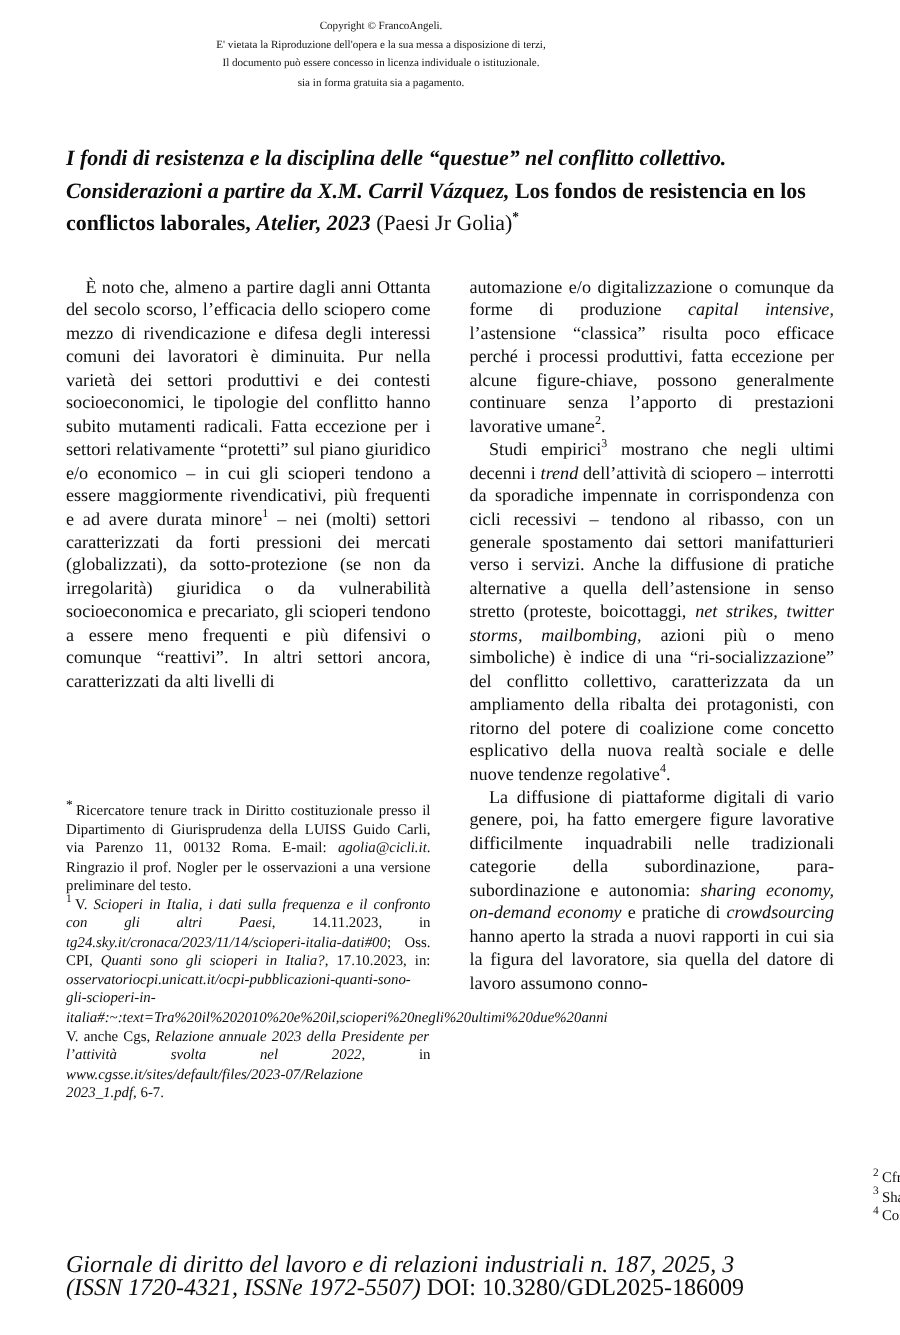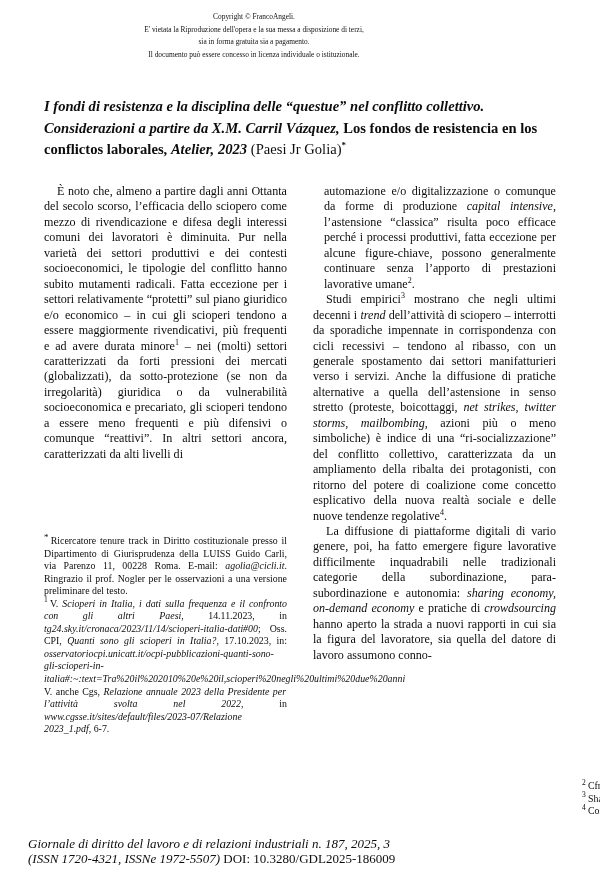--- a/index.html
+++ b/index.html
@@ -78,21 +78,21 @@
     font-size: 12.1px;
     line-height: 15.45px;
     text-align: justify;
     text-justify: inter-word;
     hyphens: manual;
   }
   .body-text p {
     margin: 0;
     text-indent: 13px;
   }
-  .body-text p.noindent { text-indent: 0; margin-left: 11px; }
+  .body-text p.noindent { text-indent: 0; }
   .body-text i, .body-text em { font-style: italic; }
   .body-text sup {
     font-size: 8px;
     vertical-align: super;
     line-height: 0;
   }
 
   
   .footnotes {
     font-size: 9.9px;
@@ -126,55 +126,55 @@
   .fn-right {
     position: absolute;
     left: 269px;
     top: 596px;
     width: 243px;
   }
 
   
   .journal-footer {
     position: absolute;
-    left: 28px;
+    left: 44px;
     bottom: 24px;
     width: 512px;
-    font-size: 13px;
+    font-size: 16px;
     line-height: 15.2px;
   }
   .journal-footer .line { white-space: nowrap; }
   .journal-footer i { font-style: italic; }
   .journal-footer .rm { font-style: normal; text-align: center; }
 </style>
 </head>
 <body>
 
 <div class="page">
 
   <div class="copyright">
     <div>Copyright © FrancoAngeli.</div>
     <div>E' vietata la Riproduzione dell'opera e la sua messa a disposizione di terzi,</div>
+    <div>Il documento può essere concesso in licenza individuale o istituzionale.</div>
     <div>sia in forma gratuita sia a pagamento.</div>
-    <div>Il documento può essere concesso in licenza individuale o istituzionale.</div>
   </div>
 
   <div class="title-block">
     <span class="it">I fondi di resistenza e la disciplina delle “questue” nel conflitto collettivo. Considerazioni a partire da X.M. Carril Vázquez,</span><span class="rm"> </span><span class="rm">Los fondos de resistencia en los conflictos laborales,</span><span> </span><span class="it">Atelier, 2023</span><span> </span><span class="author">(Paesi Jr Golia)</span><sup class="star">*</sup>
   </div>
 
   <div class="columns">
 
     <div class="col col-left">
       <div class="body-text">
         <p><span>È noto che, almeno a partire dagli anni Ottanta del secolo scorso, l’efficacia dello sciopero come mezzo di rivendicazione e difesa degli interessi comuni dei lavoratori è diminuita. Pur nella varietà dei settori produttivi e dei contesti socioeconomici, le tipologie del conflitto hanno subito mutamenti radicali. Fatta eccezione per i settori relativamente “protetti” sul piano giuridico e/o economico – in cui gli scioperi tendono a essere maggiormente rivendicativi, più frequenti e ad avere durata minore</span><sup>1</sup><span> – nei (molti) settori caratterizzati da forti pressioni dei mercati (globalizzati), da sotto-protezione (se non da irregolarità) giuridica o da vulnerabilità socioeconomica e precariato, gli scioperi tendono a essere meno frequenti e più difensivi o comunque “reattivi”. In altri settori ancora, caratterizzati da alti livelli di</span></p>
       </div>
 
       <div class="footnotes fn-left">
-        <p><span class="fn-mark star">*</span><span>Ricercatore tenure track in Diritto costituzionale presso il Dipartimento di Giurisprudenza della LUISS Guido Carli, via Parenzo 11, 00228 Roma. E-mail: </span><i>agolia@cicli.it</i><span>. Ringrazio il prof. Nogler per le osservazioni a una versione preliminare del testo.</span></p>
+        <p><span class="fn-mark star">*</span><span>Ricercatore tenure track in Diritto costituzionale presso il Dipartimento di Giurisprudenza della LUISS Guido Carli, via Parenzo 11, 00132 Roma. E-mail: </span><i>agolia@cicli.it</i><span>. Ringrazio il prof. Nogler per le osservazioni a una versione preliminare del testo.</span></p>
         <p><span class="fn-mark">1</span><span>V. </span><i>Scioperi in Italia, i dati sulla frequenza e il confronto con gli altri Paesi</i><span>, 14.11.2023, in </span><i>tg24.sky.it/cronaca/2023/11/14/scioperi-italia-dati#00</i><span>; Oss. CPI, </span><i>Quanti sono gli scioperi in Italia?</i><span>, 17.10.2023, in: </span><i>osservatoriocpi.unicatt.it/ocpi-pubblicazioni-quanti-sono-gli-scioperi-in-italia#:~:text=Tra%20il%202010%20e%20il,scioperi%20negli%20ultimi%20due%20anni</i><span> V. anche Cgs, </span><i>Relazione annuale 2023 della Presidente per l’attività svolta nel 2022</i><span>, in </span><i>www.cgsse.it/sites/default/files/2023-07/Relazione 2023_1.pdf</i><span>, 6-7.</span></p>
       </div>
     </div>
 
     <div class="col col-right">
       <div class="body-text">
         <p class="noindent"><span>automazione e/o digitalizzazione o comunque da forme di produzione </span><i>capital intensive</i><span>, l’astensione “classica” risulta poco efficace perché i processi produttivi, fatta eccezione per alcune figure-chiave, possono generalmente continuare senza l’apporto di prestazioni lavorative umane</span><sup>2</sup><span>.</span></p>
 
         <p><span>Studi empirici</span><sup>3</sup><span> mostrano che negli ultimi decenni i </span><i>trend</i><span> dell’attività di sciopero – interrotti da sporadiche impennate in corrispondenza con cicli recessivi – tendono al ribasso, con un generale spostamento dai settori manifatturieri verso i servizi. Anche la diffusione di pratiche alternative a quella dell’astensione in senso stretto (proteste, boicottaggi, </span><i>net strikes, twitter storms, mailbombing</i><span>, azioni più o meno simboliche) è indice di una “ri-socializzazione” del conflitto collettivo, caratterizzata da un ampliamento della ribalta dei protagonisti, con ritorno del potere di coalizione come concetto esplicativo della nuova realtà sociale e delle nuove tendenze regolative</span><sup>4</sup><span>.</span></p>
 

